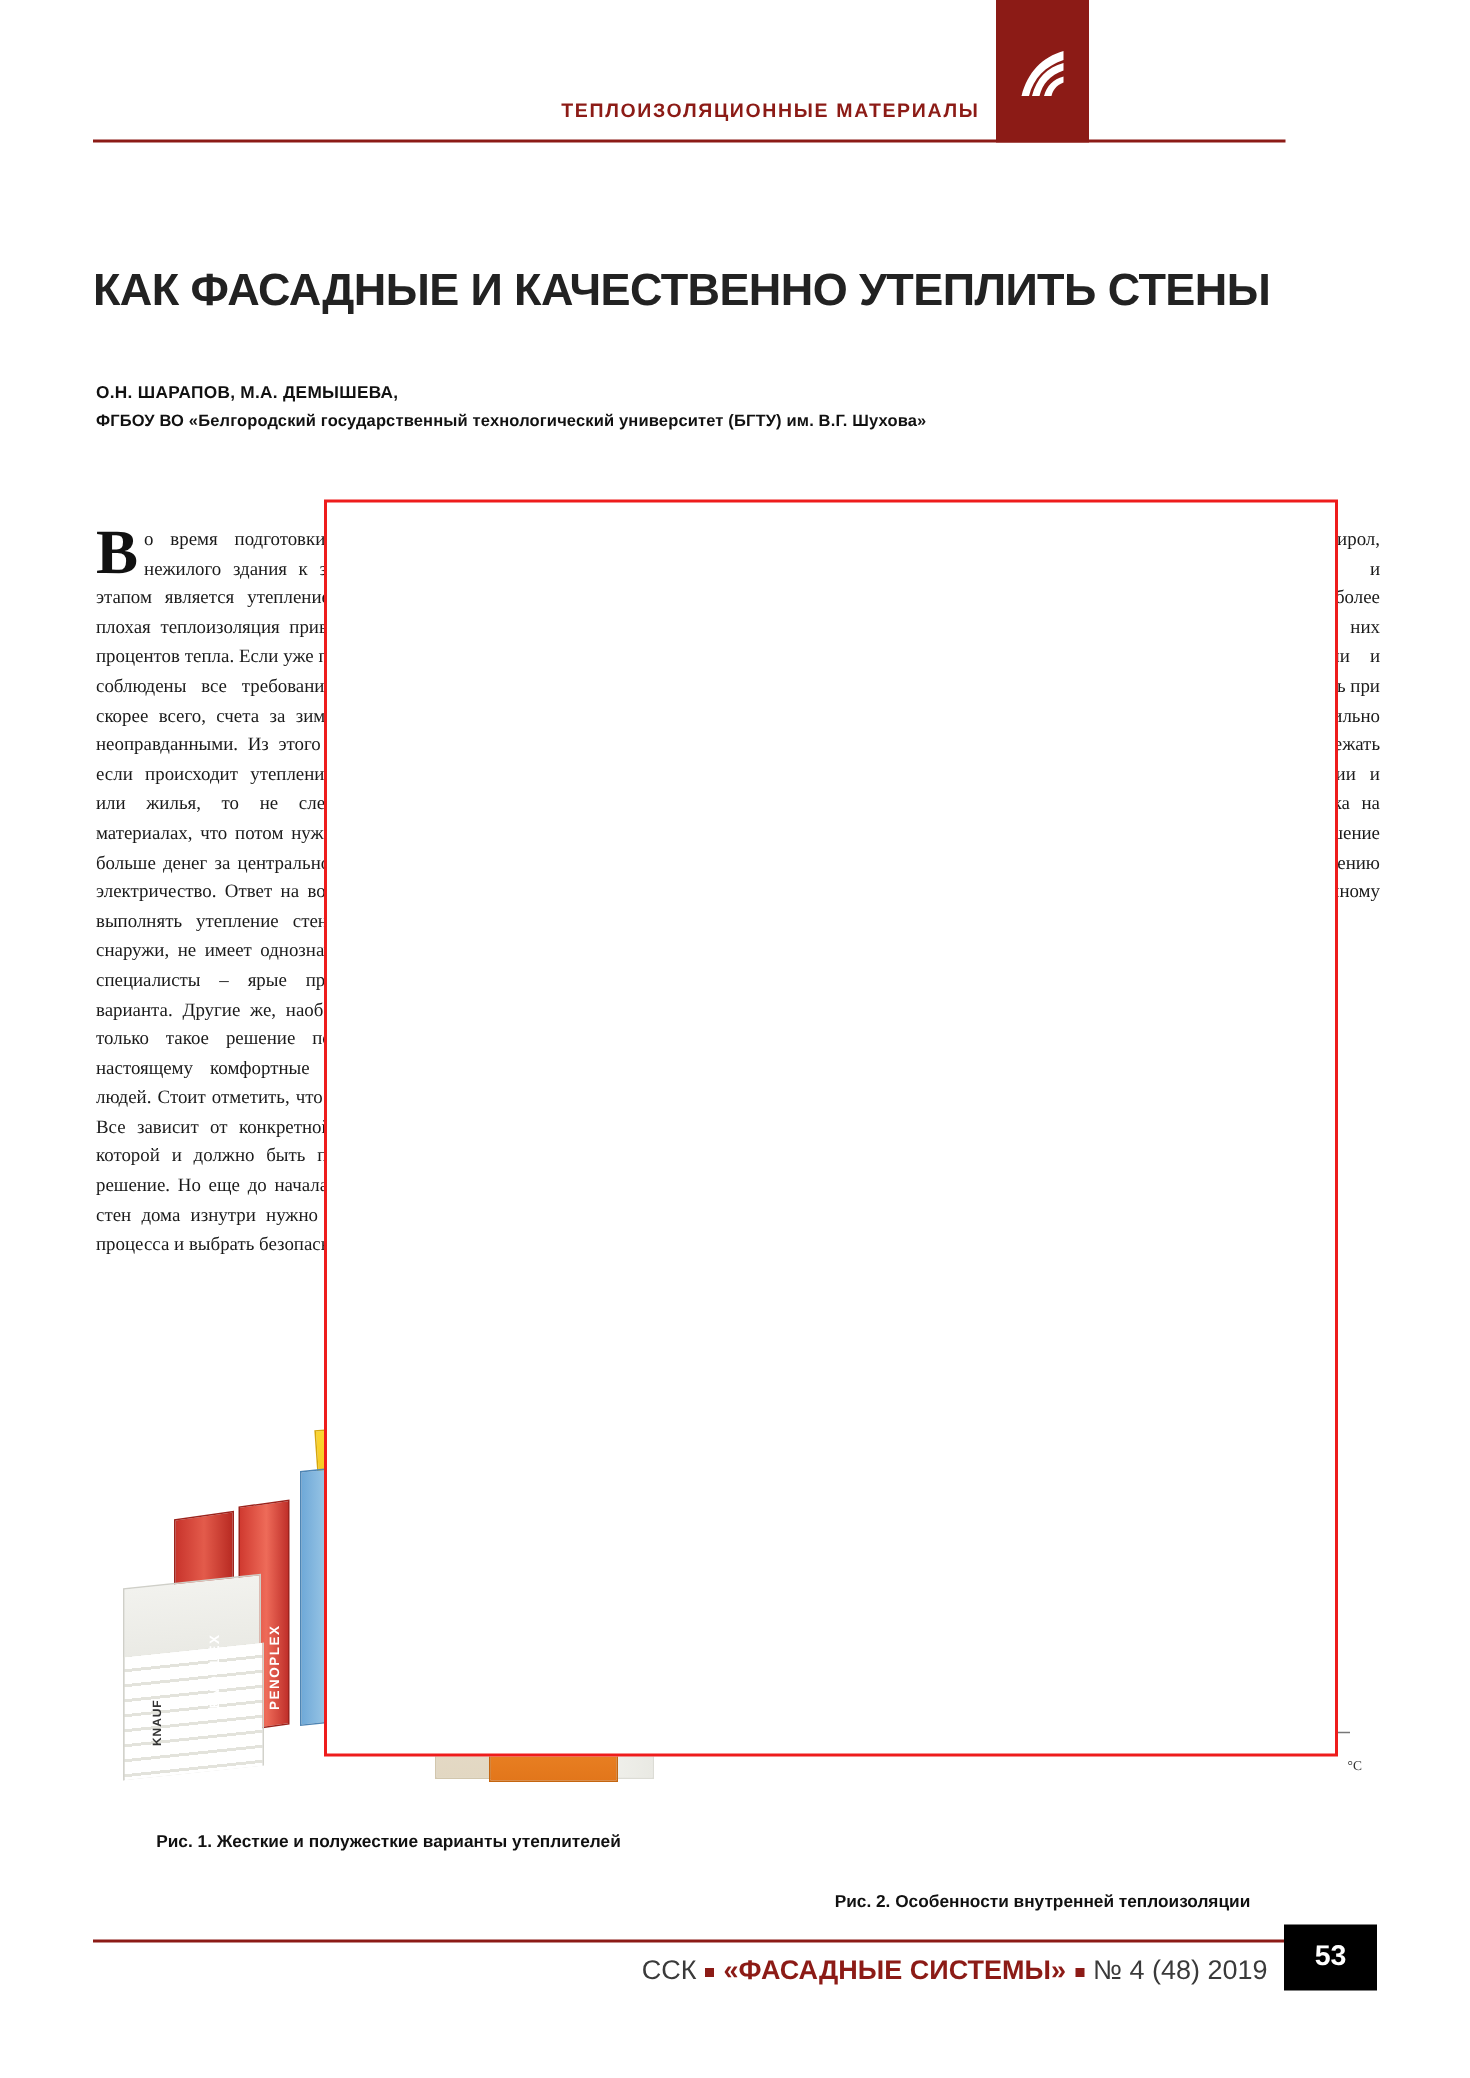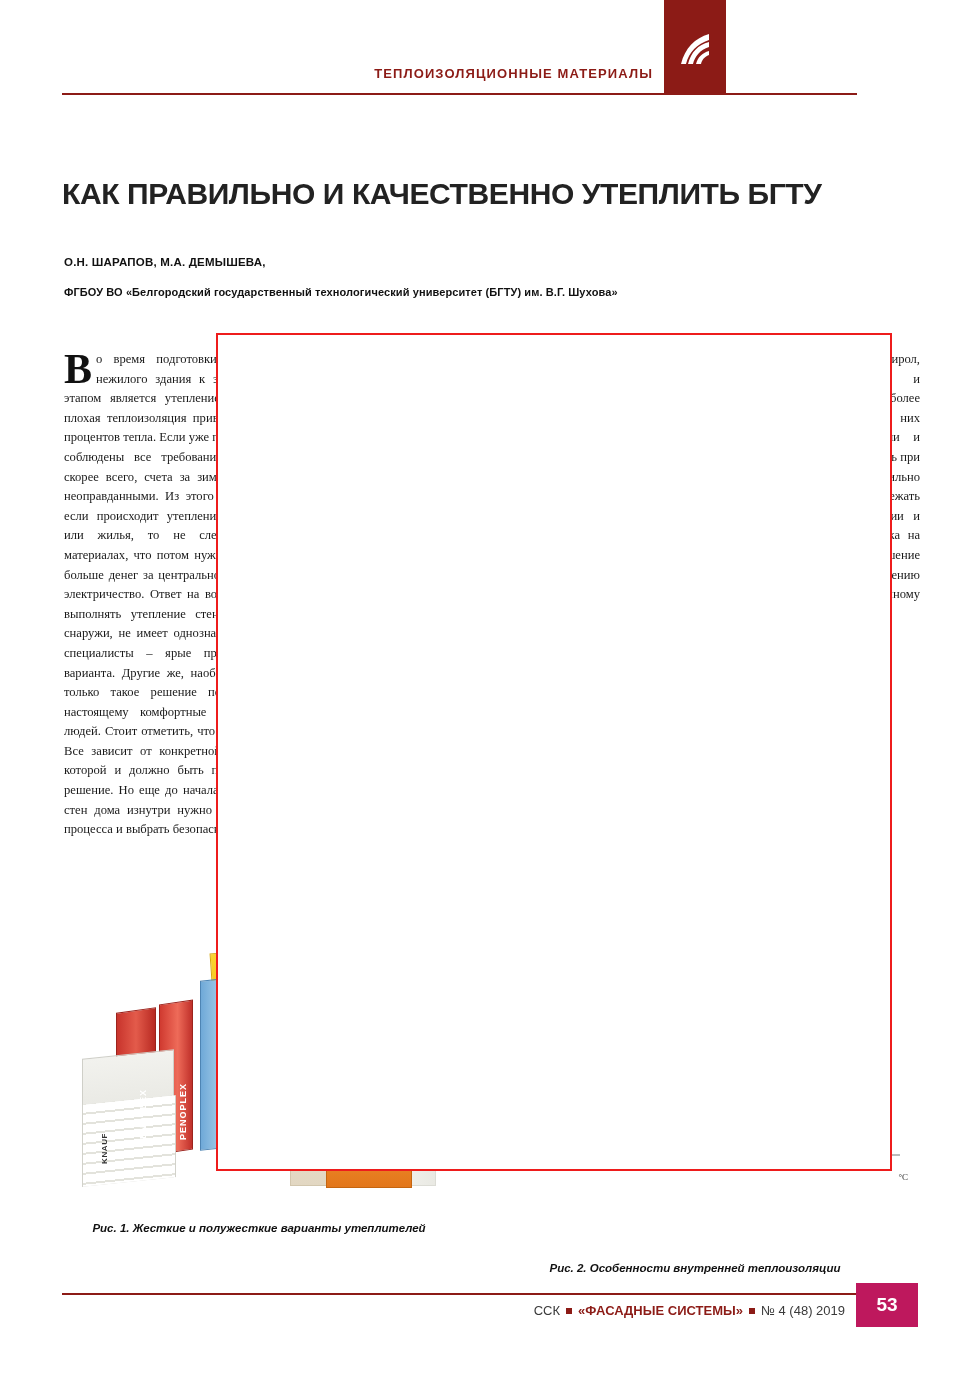--- a/index.html
+++ b/index.html
@@ -85,21 +85,21 @@
     position: absolute;
     top: 256px;
     left: 64px;
     width: 800px;
   }
   .authors-line1 {
     font-size: 11.5px;
     font-weight: bold;
     letter-spacing: 0.2px;
     color: #111;
-    margin-bottom: 18px;
+    margin-bottom: 7px;
   }
   .authors-line2 {
     font-size: 11px;
     font-weight: bold;
     letter-spacing: 0.1px;
     color: #111;
   }
 
   
   .body-area {
@@ -265,21 +265,20 @@
     font-family: "Liberation Serif", serif;
   }
 
   .fig-caption {
     position: absolute;
     font-size: 11.5px;
     font-weight: bold;
     color: #111;
     text-align: center;
     font-family: "Liberation Sans", sans-serif;
-    font-style: italic;
   }
   .cap1 {
     left: 64px;
     top: 1222px;
     width: 390px;
   }
   .cap2 {
     left: 470px;
     top: 1262px;
     width: 450px;
@@ -298,21 +297,21 @@
     left: 62px;
     top: 18px;
     width: 795px;
     height: 2px;
     background: #8c1b16;
   }
   .footer-text {
     position: absolute;
     right: 135px;
     top: 28px;
-    font-size: 13px;
+    font-size: 18px;
     color: #3a3a3a;
     white-space: nowrap;
     font-family: "Liberation Sans", sans-serif;
   }
   .footer-text .sq {
     display: inline-block;
     width: 6px;
     height: 6px;
     background: #8c1b16;
     margin: 0 6px 1px 6px;
@@ -320,21 +319,21 @@
   .footer-text .mag {
     color: #8c1b16;
     font-weight: bold;
   }
   .page-number-box {
     position: absolute;
     right: 62px;
     top: 8px;
     width: 62px;
     height: 44px;
-    background: #be185d;
+    background: #000000;
     color: #ffffff;
     font-size: 19px;
     font-weight: bold;
     text-align: center;
     line-height: 44px;
     font-family: "Liberation Sans", sans-serif;
   }
 
   
   .selection-overlay {
@@ -358,21 +357,21 @@
   <div class="logo-box">
     <svg class="logo-mark" viewBox="0 0 40 40">
       <path d="M6 34 C10 18 20 8 34 4 L34 10 C22 14 14 22 11 34 Z" fill="#ffffff"></path>
       <path d="M13 34 C16 22 23 15 34 12 L34 17 C25 20 20 26 18 34 Z" fill="#ffffff"></path>
       <path d="M21 34 C23 27 27 23 34 21 L34 25 C29 27 27 30 26 34 Z" fill="#ffffff"></path>
     </svg>
   </div>
 </div>
 
 <div class="title-band">
-  <h1 class="article-title">КАК ПРАВИЛЬНО И КАЧЕСТВЕННО УТЕПЛИТЬ БГТУ</h1>
+  <h1 class="article-title">КАК ФАСАДНЫЕ И КАЧЕСТВЕННО УТЕПЛИТЬ СТЕНЫ</h1>
 </div>
 
 <div class="authors">
   <div class="authors-line1">О.Н. ШАРАПОВ, М.А. ДЕМЫШЕВА,</div>
   <div class="authors-line2">ФГБОУ ВО «Белгородский государственный технологический университет (БГТУ) им. В.Г. Шухова»</div>
 </div>
 
 <div class="body-area">
   <div class="col col-1">
     <span class="dropcap">В</span><span>о время подготовки любого жилого и нежилого здания к зиме первоочередным этапом является утепление стен, ведь именно плохая теплоизоляция приводит к потере до 40 процентов тепла. Если уже построено здание, и не соблюдены все требования строительства, то, скорее всего, счета за зиму будут большими и неоправданными. Из этого следует один вывод: если происходит утепление собственного дома или жилья, то не следует экономить на материалах, что потом нужно будет платить еще больше денег за центральное отопление, а также электричество. Ответ на вопрос о том, стоит ли выполнять утепление стен дома изнутри или снаружи, не имеет однозначного решения. Одни специалисты – ярые противники подобного варианта. Другие же, наоборот, верят в то, что только такое решение позволит создать по-настоящему комфортные условия для жизни людей. Стоит отметить, что есть третьи и другие. Все зависит от конкретной ситуации, согласно которой и должно быть принято то или иное решение. Но еще до начала работ по утеплению стен дома изнутри нужно изучить особенности процесса и выбрать безопасный материал.</span>

